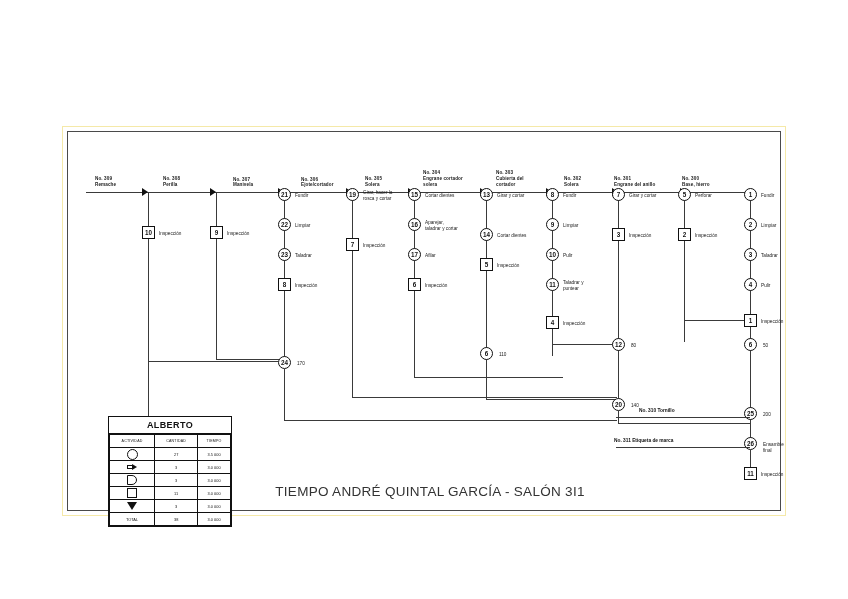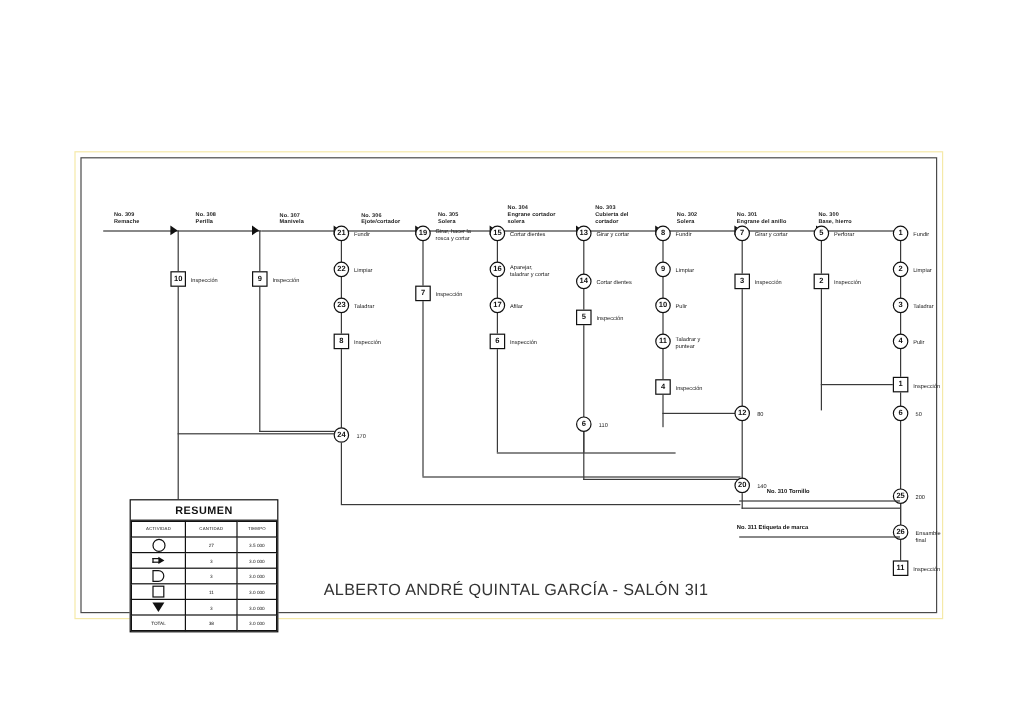--- a/index.html
+++ b/index.html
@@ -248,21 +248,21 @@
       <div class="op" style="left:676px;top:305px;">26</div>
       <div class="nlab" style="left:695px;top:310px;">Ensamble final</div>
       <div class="hline" style="left:548px;top:315px;width:134px;"></div>
       <div class="matlab" style="left:546px;top:306px;">No. 311 Etiqueta de marca</div>
 
       <div class="vline" style="left:682px;top:318px;height:22px;"></div>
       <div class="insp" style="left:676px;top:335px;">11</div>
       <div class="nlab" style="left:693px;top:340px;">Inspección</div>
 
       <div id="resumen">
-        <div class="rtitle">RESUMEN</div>
+        <div class="rtitle">ALBERTO</div>
         <table>
           <tbody>
               <tr>
             <th>ACTIVIDAD</th>
             <th>CANTIDAD</th>
             <th>TIEMPO</th>
           </tr>
           <tr>
             <td>
                   <div class="sym">
@@ -310,17 +310,17 @@
           </tr>
           <tr>
             <td>TOTAL</td>
             <td>38</td>
             <td>3.0 000</td>
           </tr>
         </tbody>
           </table>
       </div>
 
-      <div id="maintitle">ALBERTO ANDRÉ QUINTAL GARCÍA - SALÓN 3I1</div>
+      <div id="maintitle">TIEMPO ANDRÉ QUINTAL GARCÍA - SALÓN 3I1</div>
 
     </div>
   </div>
 </div>
 
 </body></html>

